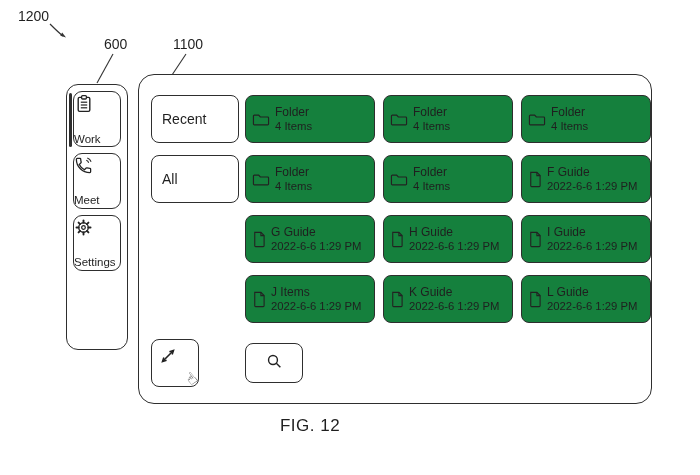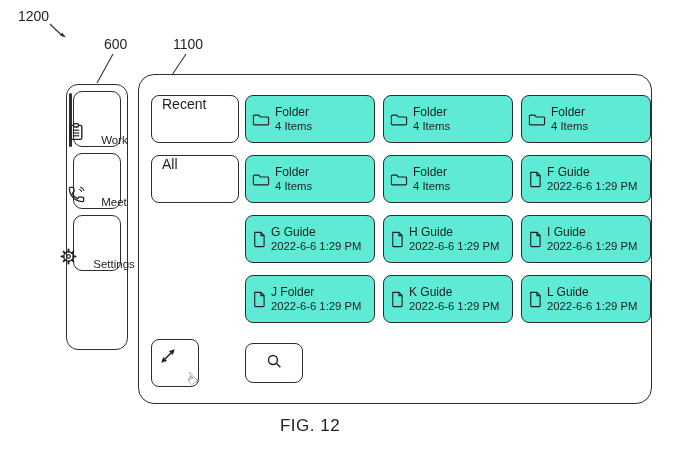--- a/index.html
+++ b/index.html
@@ -8,28 +8,28 @@
   .stage{position:absolute;inset:0;width:620px;height:475px}
   .leaders{position:absolute;left:0;top:0;pointer-events:none}
   .ref{position:absolute;font-size:14px;color:#1f1f1f}
   .ref-1200{left:18px;top:8px}
   .ref-600{left:104px;top:36px}
   .ref-1100{left:173px;top:36px}
   .panel{position:absolute;border:1.6px solid #2e2e2e;background:#fff}
   .sidebar{left:66px;top:84px;width:62px;height:266px;border-radius:12px}
   .main{left:138px;top:74px;width:514px;height:330px;border-radius:16px}
   .side-btn{position:absolute;left:6px;width:48px;height:56px;border:1.5px solid #2e2e2e;border-radius:9px;
-            background:#fff;display:flex;flex-direction:row;align-items:flex-end;justify-content:center;gap:15px;cursor:pointer}
+            background:#fff;display:flex;flex-direction:column;align-items:flex-start;justify-content:center;gap:15px;cursor:pointer}
   .side-btn .lbl{font-size:11.5px;white-space:nowrap}
   .side-ind{position:absolute;left:2px;top:8px;width:3px;height:54px;background:#2e2e2e;border-radius:2px}
   .filter-btn{position:absolute;left:12px;width:88px;height:48px;border:1.5px solid #2e2e2e;border-radius:8px;
-              background:#fff;display:flex;align-items:flex-start;padding-left:10px;font-size:14px;cursor:pointer}
+              background:#fff;display:flex;align-items:center;padding-left:10px;font-size:14px;cursor:pointer}
   .grid{position:absolute;left:106px;top:20px;display:grid;grid-template-columns:repeat(3,130px);
         grid-auto-rows:48px;column-gap:8px;row-gap:12px}
-  .card{border:1.5px solid #2e2e2e;border-radius:8px;background:#5eead4;display:flex;align-items:center;
+  .card{border:1.5px solid #2e2e2e;border-radius:8px;background:#15803d;display:flex;align-items:center;
         padding:0 3px 0 6px;cursor:pointer}
   .card .ic{display:flex;align-items:center;flex:0 0 auto}
   .card .txt{margin-left:5px;display:flex;flex-direction:column;line-height:14.5px;overflow:hidden}
   .card .t1{font-size:12px;white-space:nowrap}
   .card .t2{font-size:11.3px;white-space:nowrap}
   .tool-btn{position:absolute;border:1.5px solid #2e2e2e;border-radius:8px;background:#fff;
             display:flex;align-items:center;justify-content:center;cursor:pointer}
   .expand-btn{left:12px;top:264px;width:48px;height:48px}
   .search-btn{left:106px;top:268px;width:58px;height:40px}
   .expand-btn .arrows{position:absolute;left:5px;top:5px}
@@ -220,21 +220,21 @@
       </div>
 
       <div class="card">
         <span class="ic">
             <svg width="14" height="17" viewBox="0 0 16 20">
               <path d="M3 1.6 h7.2 L14 5.4 V17.4 a1 1 0 0 1 -1 1 H4 a1 1 0 0 1 -1 -1 z" fill="none" stroke="#222" stroke-width="1.3"></path>
               <path d="M10.2 1.6 V5.4 H14" fill="none" stroke="#222" stroke-width="1.3"></path>
             </svg>
           </span>
         <span class="txt">
-            <span class="t1">J Folder</span>
+            <span class="t1">J Items</span>
             <span class="t2">2022-6-6 1:29 PM</span>
           </span>
       </div>
       <div class="card">
         <span class="ic">
             <svg width="14" height="17" viewBox="0 0 16 20">
               <path d="M3 1.6 h7.2 L14 5.4 V17.4 a1 1 0 0 1 -1 1 H4 a1 1 0 0 1 -1 -1 z" fill="none" stroke="#222" stroke-width="1.3"></path>
               <path d="M10.2 1.6 V5.4 H14" fill="none" stroke="#222" stroke-width="1.3"></path>
             </svg>
           </span>

